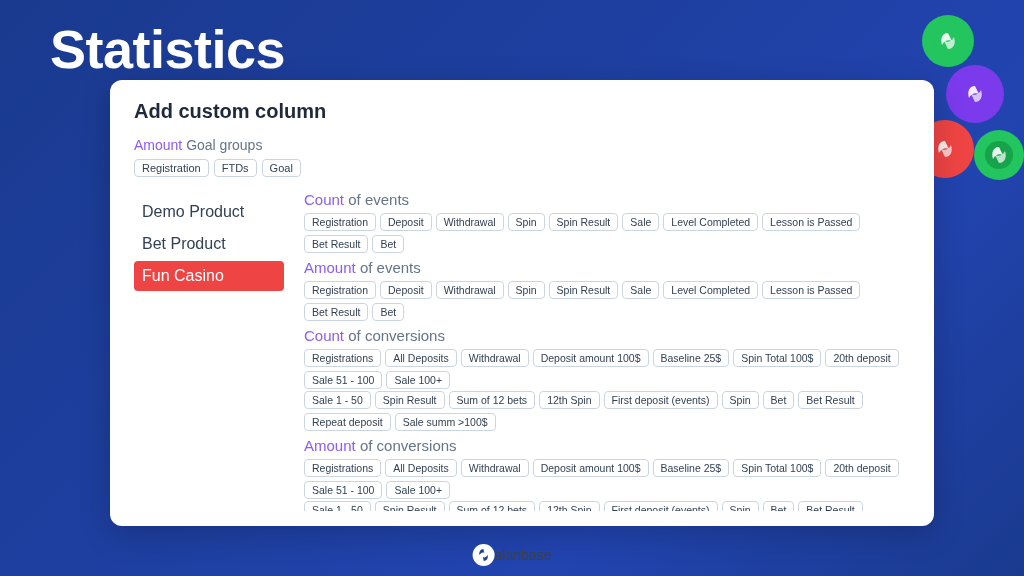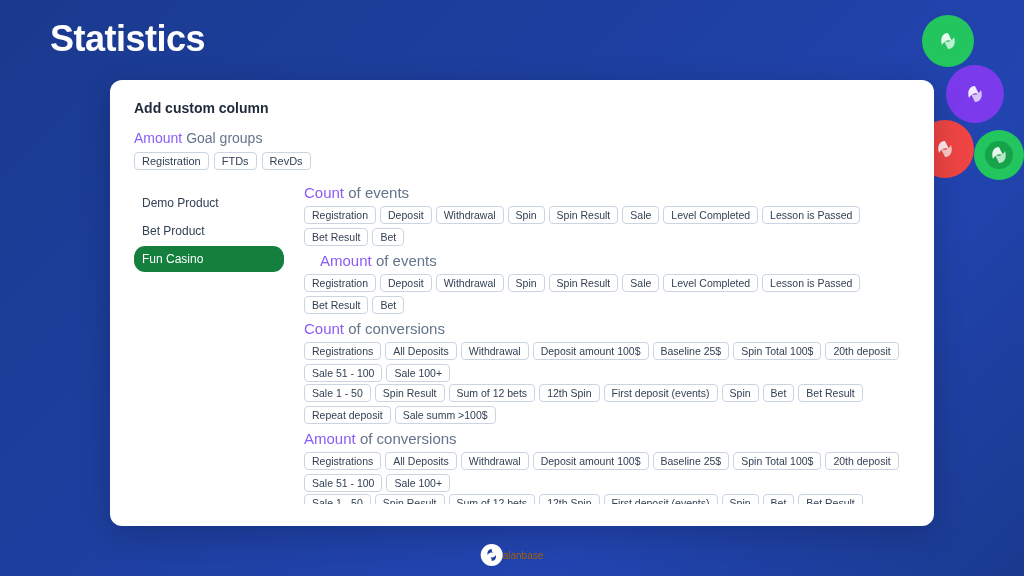--- a/index.html
+++ b/index.html
@@ -10,21 +10,21 @@
       font-family: 'Segoe UI', Arial, sans-serif;
       overflow: hidden;
       position: relative;
     }
 
     .page-title {
       position: absolute;
       top: 18px;
       left: 50px;
       color: white;
-      font-size: 36px;
+      font-size: 54px;
       font-weight: 800;
       letter-spacing: -0.5px;
     }
 
     
     .deco-circles {
       position: absolute;
       top: 10px;
       right: 0;
       width: 120px;
@@ -66,21 +66,21 @@
       right: 90px;
       bottom: 50px;
       background: white;
       border-radius: 12px;
       padding: 20px 24px 16px;
       box-shadow: 0 8px 32px rgba(0,0,0,0.2);
       overflow: hidden;
     }
 
     .card-title {
-      font-size: 14px;
+      font-size: 20px;
       font-weight: 600;
       color: #1e293b;
       margin-bottom: 14px;
     }
 
     
     .card-body {
       display: flex;
       gap: 20px;
       height: calc(100% - 90px);
@@ -117,29 +117,28 @@
     }
 
     .product-list {
       display: flex;
       flex-direction: column;
       gap: 2px;
       margin-top: 6px;
     }
     .product-item {
       padding: 6px 8px;
-      font-size: 12px;
+      font-size: 16px;
       color: #334155;
       cursor: pointer;
       border-radius: 4px;
     }
     .product-item.active {
-      background: #15803d;
+      background: #ef4444;
       color: white;
-      border-radius: 11px;
     }
 
     
     .right-panel {
       flex: 1;
       overflow-y: auto;
       overflow-x: hidden;
     }
 
     .section-label {
@@ -171,22 +170,22 @@
     }
 
     
     .footer {
       position: absolute;
       bottom: 10px;
       left: 50%;
       transform: translateX(-50%);
       display: flex;
       align-items: center;
-      color: #a16207;
-      font-size: 10px;
+      color: #404040;
+      font-size: 14px;
     }
     .footer-logo {
       width: 22px; height: 22px;
       background: white;
       border-radius: 50%;
       display: flex;
       align-items: center;
       justify-content: center;
       font-size: 10px;
       color: #1e3fa0;
@@ -237,21 +236,21 @@
 <div class="card">
   <div class="card-title">Add custom column</div>
 
   <div style="margin-bottom:10px;">
     <div class="goal-label">
       <span style="color:#8b5cf6;">Amount</span>&nbsp;<span style="color:#64748b;">Goal groups</span>
     </div>
     <div class="tag-row">
       <span class="tag">Registration</span>
       <span class="tag">FTDs</span>
-      <span class="tag">RevDs</span>
+      <span class="tag">Goal</span>
     </div>
   </div>
 
   <div class="card-body">
 
     <div class="left-panel">
       <div class="product-list">
         <div class="product-item">Demo Product</div>
         <div class="product-item">Bet Product</div>
         <div class="product-item active">Fun Casino</div>
@@ -269,21 +268,21 @@
         <span class="option-tag">Withdrawal</span>
         <span class="option-tag">Spin</span>
         <span class="option-tag">Spin Result</span>
         <span class="option-tag">Sale</span>
         <span class="option-tag">Level Completed</span>
         <span class="option-tag">Lesson is Passed</span>
         <span class="option-tag">Bet Result</span>
         <span class="option-tag">Bet</span>
       </div>
 
-      <div class="section-label" style="margin-top:6px;margin-left:16px;">
+      <div class="section-label" style="margin-top:6px;">
         <span style="color:#8b5cf6;">Amount</span> <span class="of">of</span> <span style="color:#64748b;">events</span>
       </div>
       <div class="options-row">
         <span class="option-tag">Registration</span>
         <span class="option-tag">Deposit</span>
         <span class="option-tag">Withdrawal</span>
         <span class="option-tag">Spin</span>
         <span class="option-tag">Spin Result</span>
         <span class="option-tag">Sale</span>
         <span class="option-tag">Level Completed</span>

